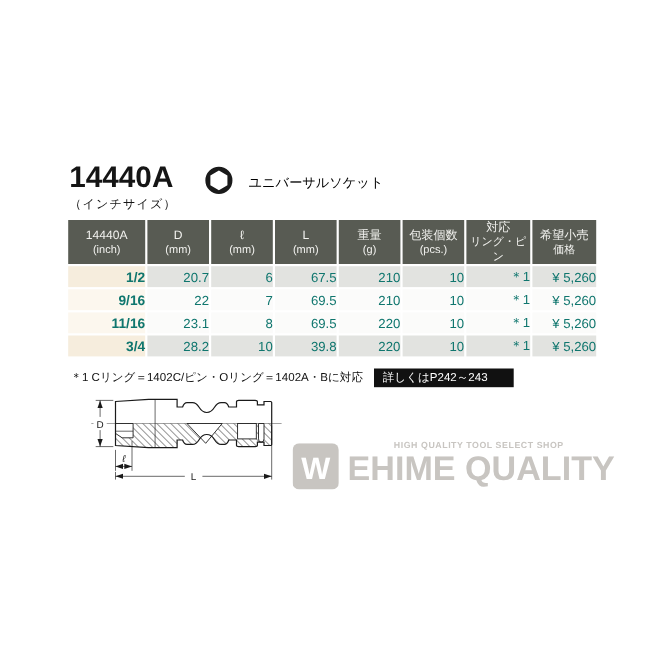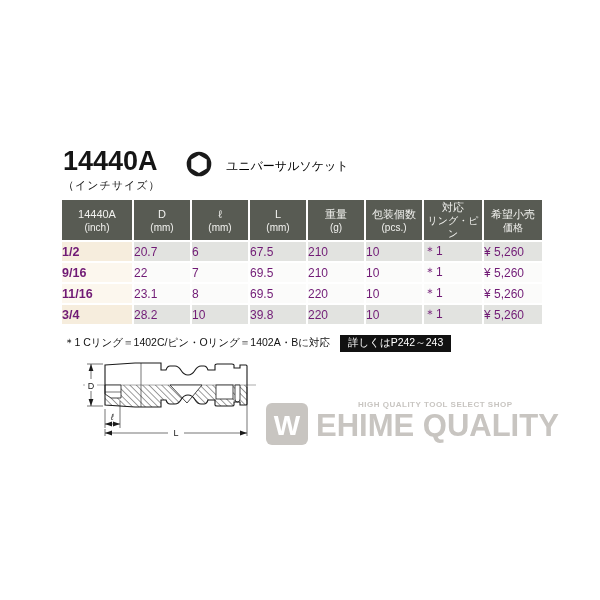--- a/index.html
+++ b/index.html
@@ -17,32 +17,32 @@
   table.spec{
     position:absolute;left:60px;top:198px;border-collapse:separate;border-spacing:2px;
     table-layout:fixed;
   }
   table.spec th{
     background:var(--header_bg);color:#f2f2ef;font-weight:normal;
     font-size:11px;line-height:1.3;height:35px;padding:0 1px;text-align:center;vertical-align:middle;
   }
   table.spec th .sub{font-size:10px;}
   table.spec td{
-    font-size:12px;text-align:left;height:16px;padding:1px 0;color:#701a75;vertical-align:middle;
+    font-size:12px;text-align:right;height:16px;padding:1px 0;color:#0f766e;vertical-align:middle;
   }
   tr.odd td{background:var(--row_gray);}
   tr.even td{background:var(--row_white);}
   table.spec td:first-child{font-weight:bold;font-size:12.5px;}
   tr.odd td:first-child{background:var(--col1_cream);}
   tr.even td:first-child{background:var(--col1_light);margin-left:16px;}
   
   .footnote-row{position:absolute;left:64px;top:335px;font-size:10.5px;white-space:nowrap;}
   .badge{
     background:var(--badge_bg);color:#ffffff;font-size:10.5px;
-    padding:1px 8px 2px 8px;margin-left:10px;display:inline-block;
+    padding:1px 24px 2px 8px;margin-left:10px;display:inline-block;
   }
   
   .diagram{position:absolute;left:58px;top:352px;width:260px;height:108px;z-index:2;}
   .diagram text{font-size:9px;fill:#1a1a1a;}
   
   .watermark{
     position:absolute;left:266px;top:400px;width:334px;height:50px;
     display:flex;align-items:flex-start;color:var(--watermark);z-index:1;
   }
   .wm-logo{width:42px;height:42px;flex:0 0 auto;margin-top:3px;}

